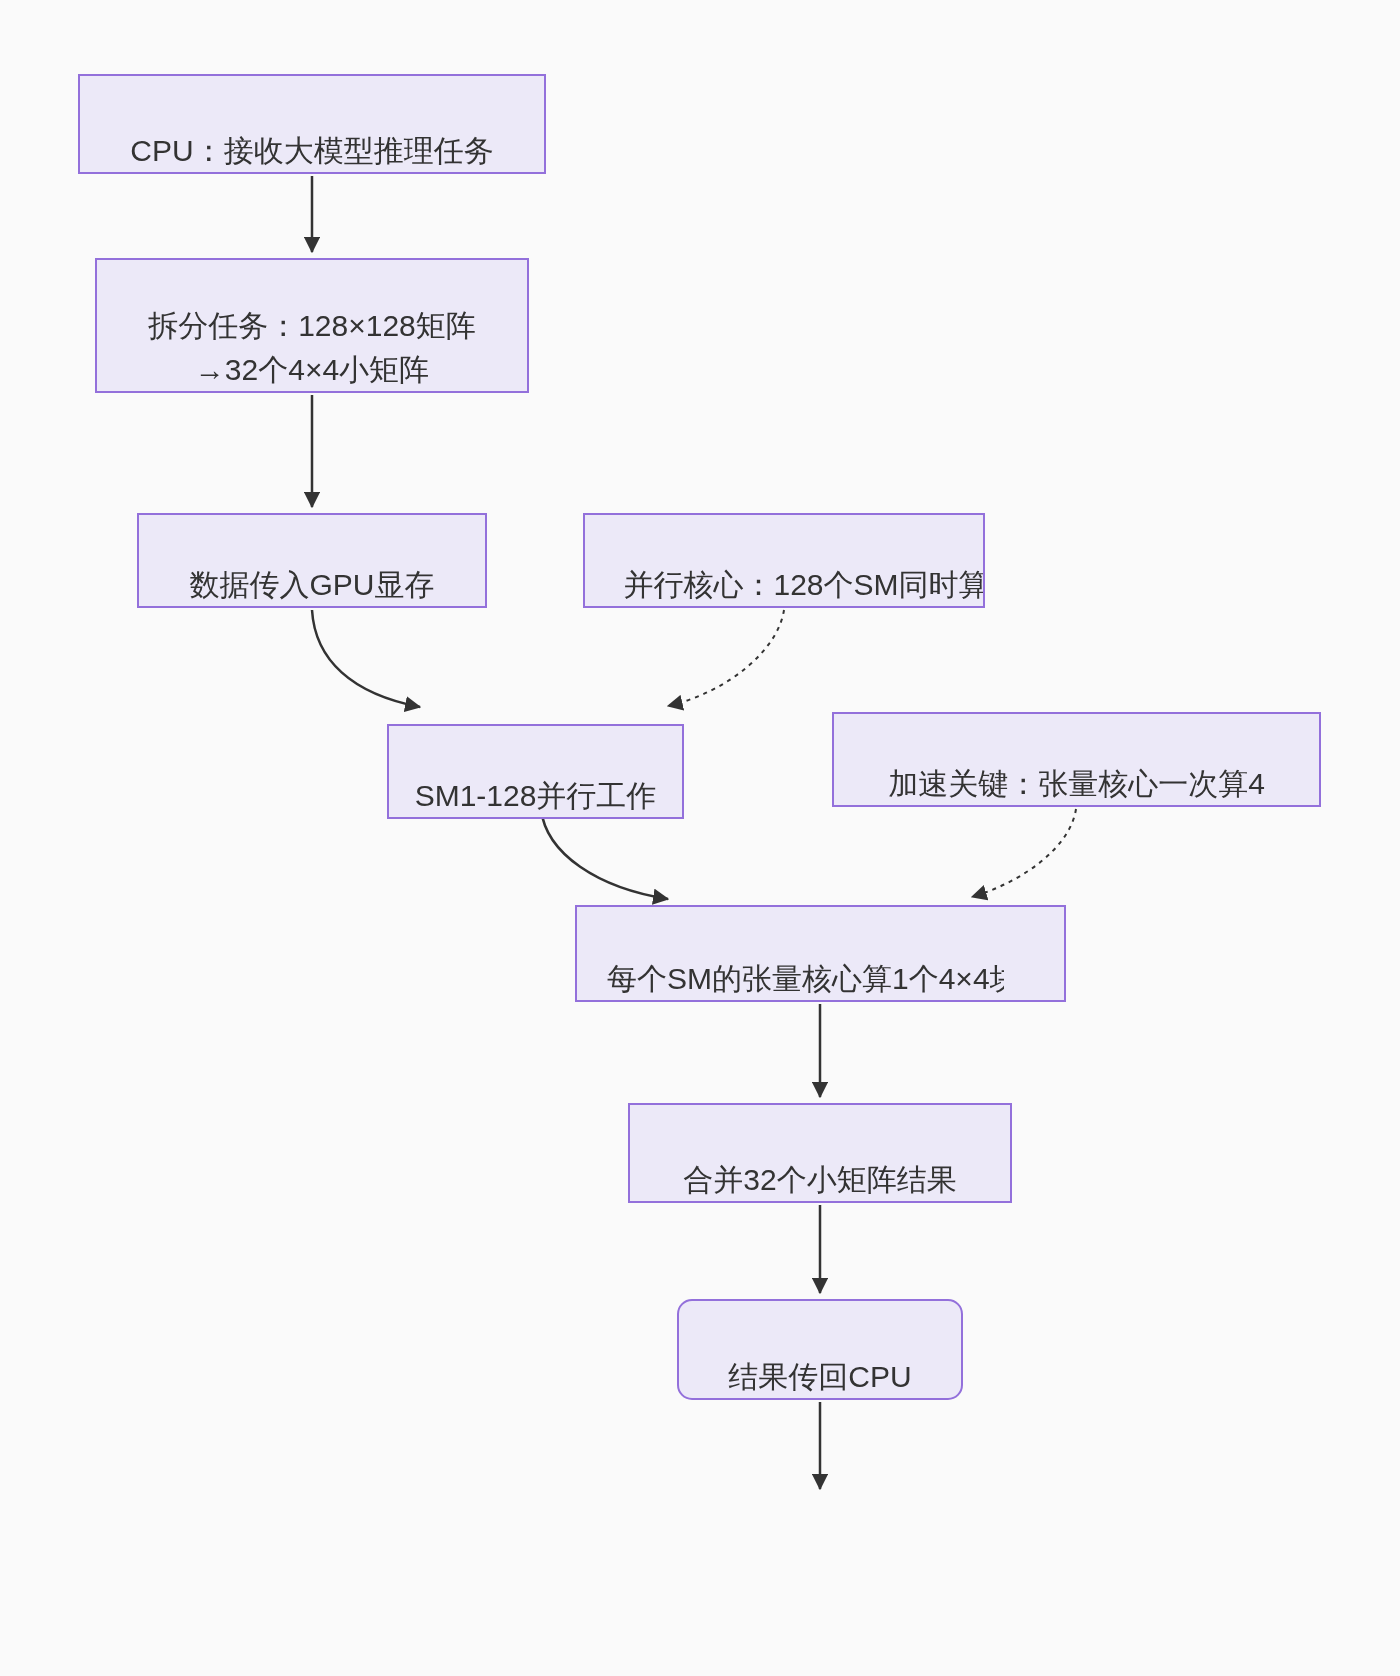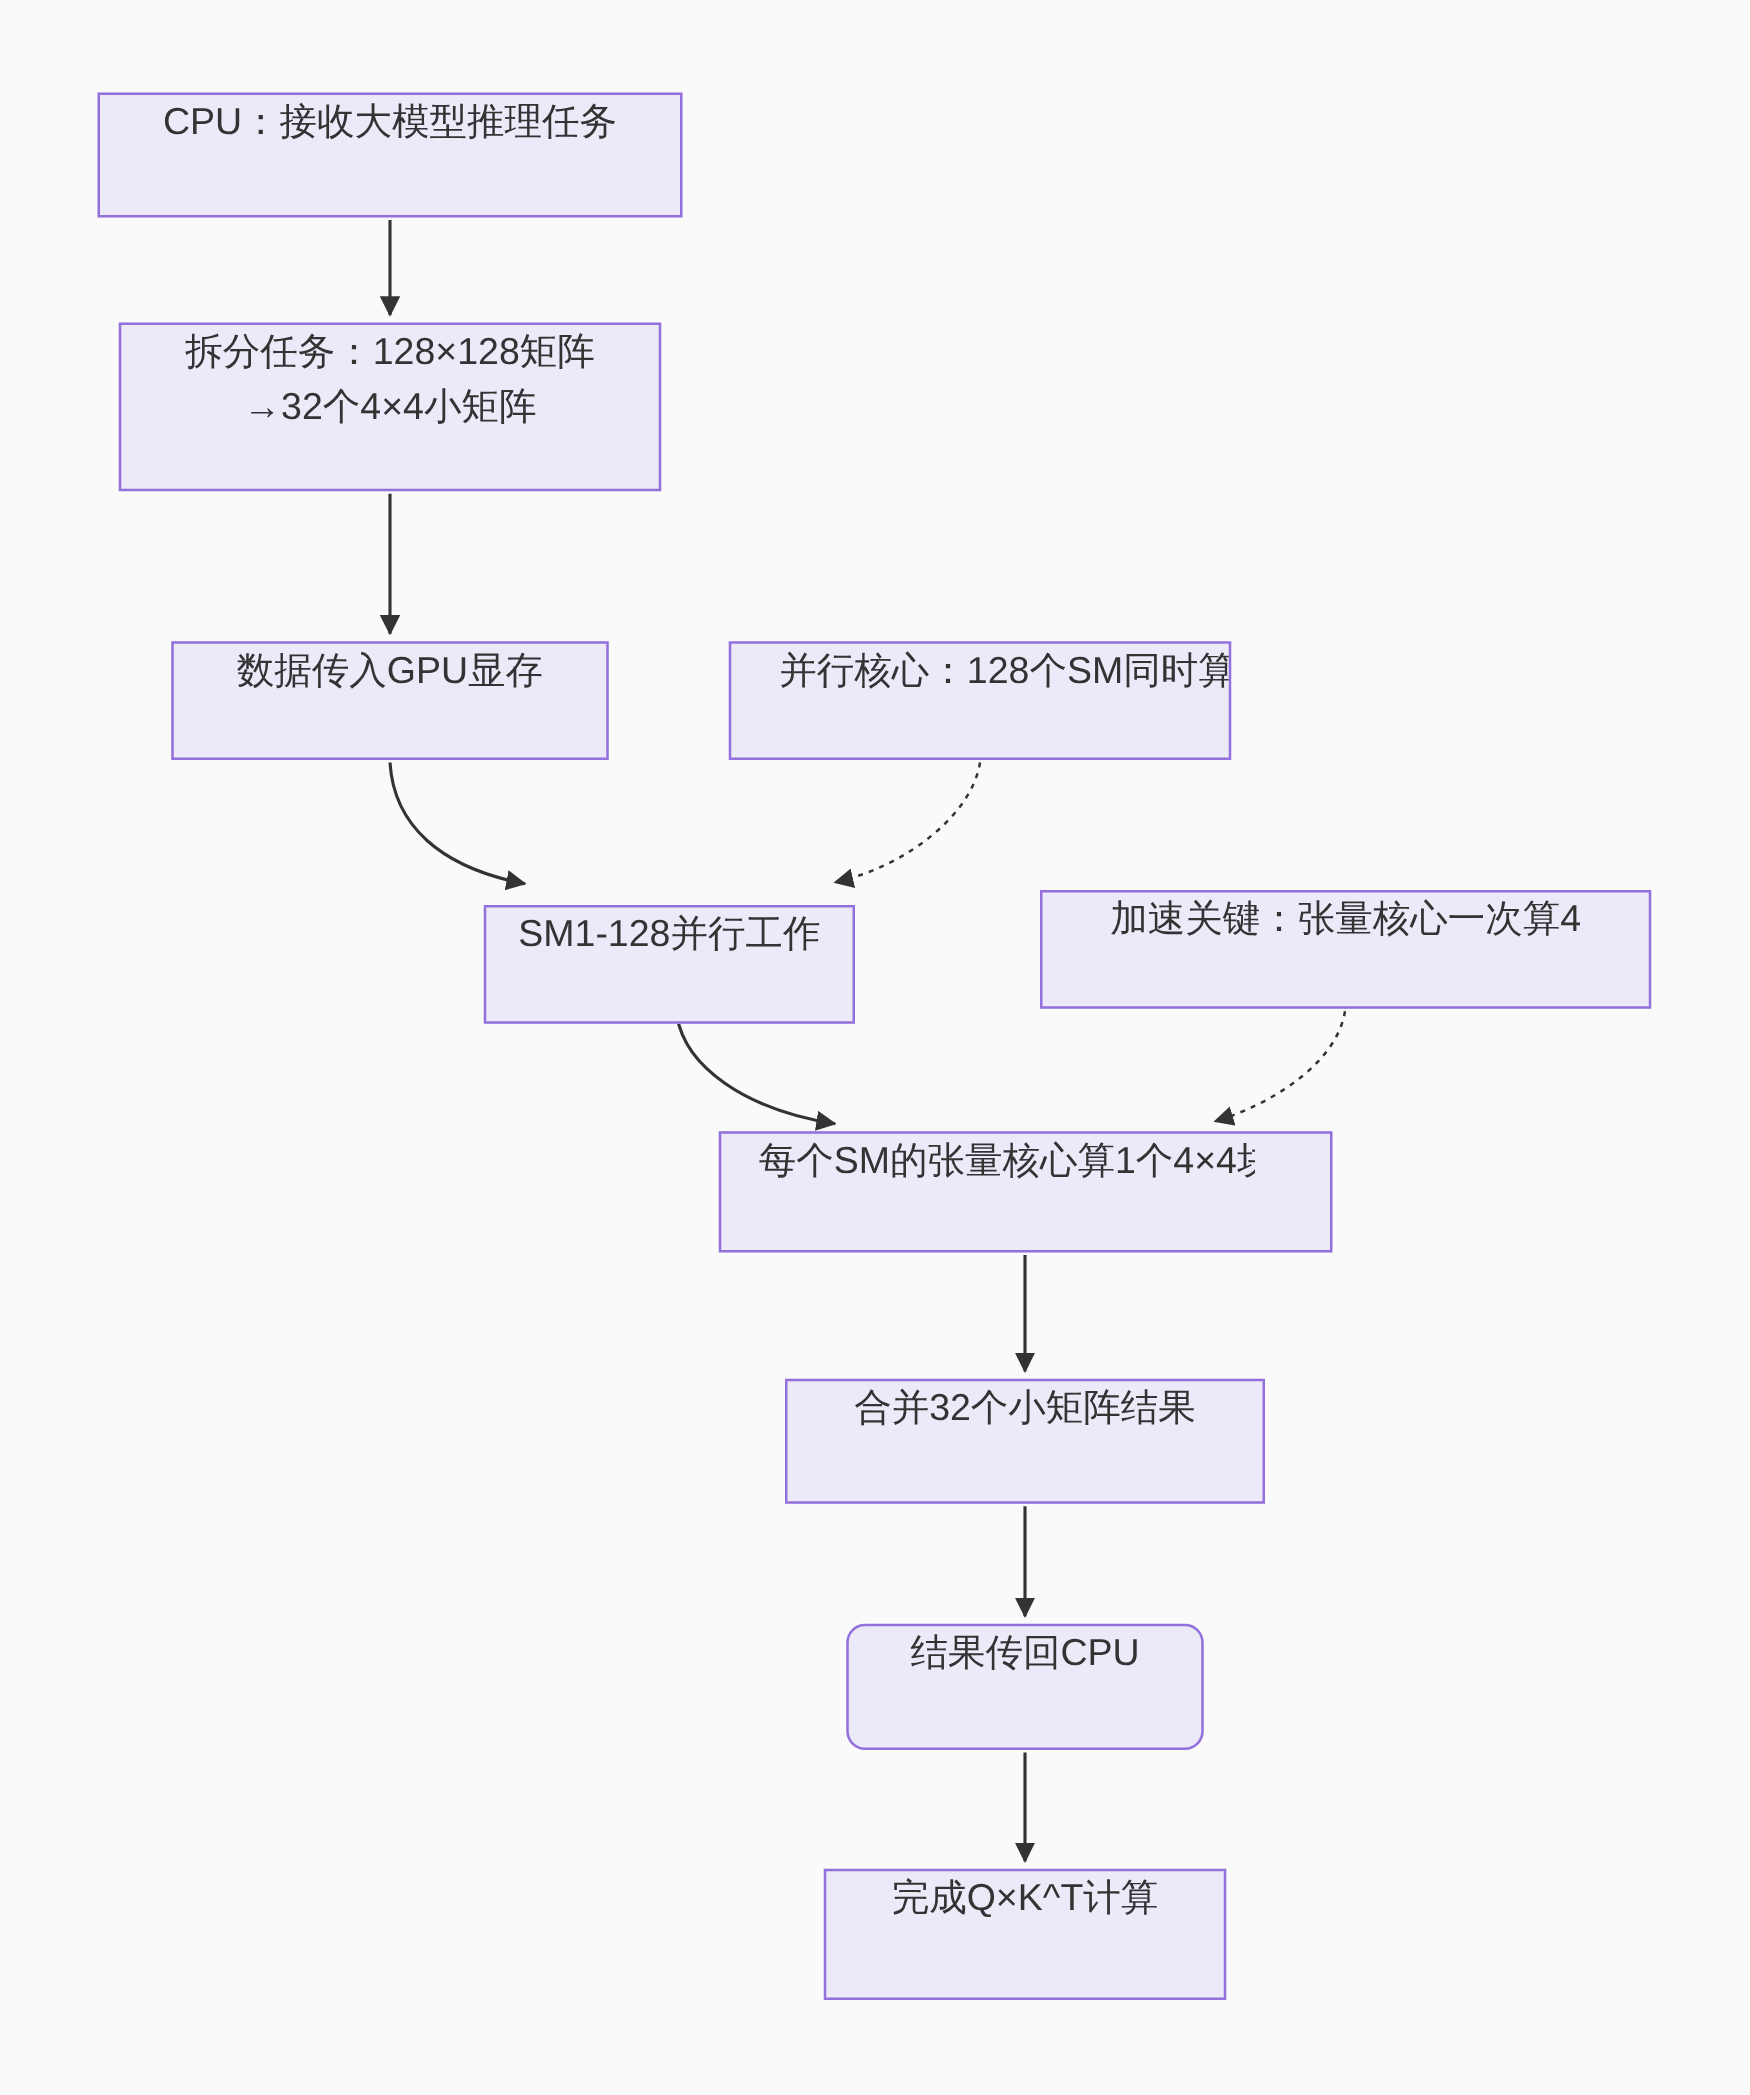--- a/index.html
+++ b/index.html
@@ -19,21 +19,21 @@
     left:0;top:0;
     width:1400px;height:1676px;
   }
   .node{
     position:absolute;
     box-sizing:border-box;
     background:#ece9f8;
     border:2px solid #9370DB;
     color:#333333;
     display:flex;
-    align-items:flex-start;
+    align-items:flex-end;
     justify-content:center;
     font-size:30px;
     line-height:1.45;
     text-align:center;
     overflow:hidden;
     white-space:nowrap;
   }
   .node .lines{display:block;}
   
   .n-cpu          {left:78px;  top:74px;   width:468px; height:100px;}
@@ -122,17 +122,14 @@
   </div>
 
   <div class="node n-merge">
     <span>合并32个小矩阵结果</span>
   </div>
 
   <div class="node n-backcpu">
     <span>结果传回CPU</span>
   </div>
 
-  <div class="node n-done">
-    <span>完成Q×K^T计算</span>
-  </div>
 
 </div>
 
 </body></html>

